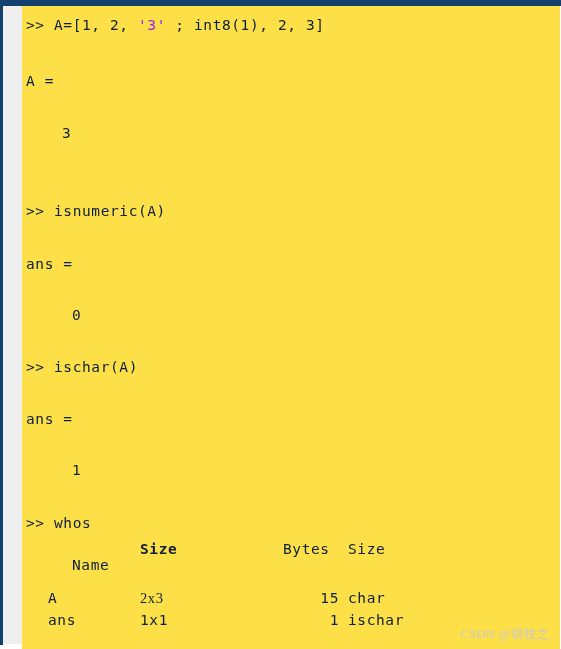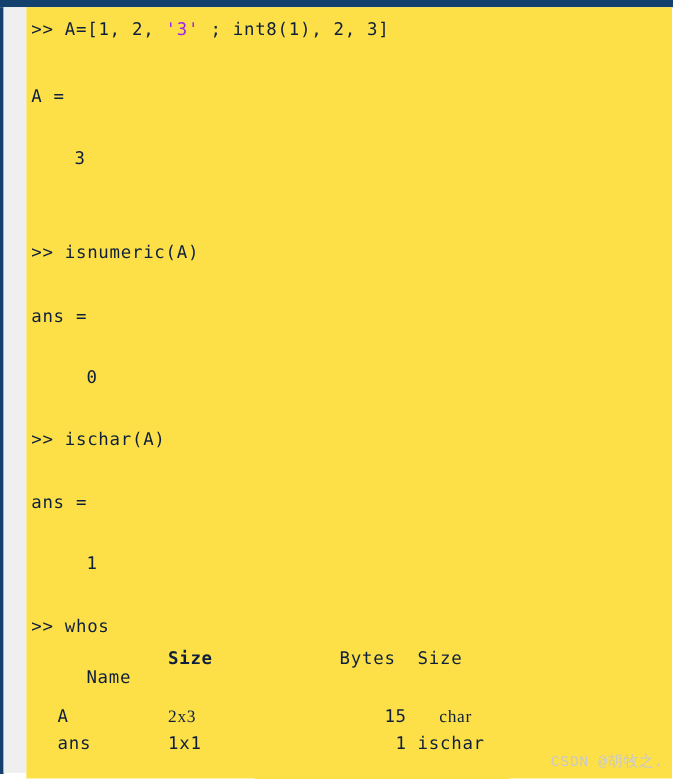--- a/index.html
+++ b/index.html
@@ -73,21 +73,21 @@
     color: #0d1f3c;
     line-height: 16px;
   }
   .tok.right { text-align: right; }
 
   
   #watermark {
     position: absolute;
     right: 8px;
     bottom: 6px;
-    font-family: Liberation Mono, monospace;
+    font-family: Liberation Serif, serif;
     font-size: 12.5px;
     color: #c9c9c9;
     white-space: pre;
     letter-spacing: 0.4px;
   }
 </style>
 </head>
 <body>
 
 <div id="app">
@@ -114,21 +114,21 @@
     <div class="line prompt-line" style="left:4px; top:509px;">&gt;&gt; whos</div>
 
     <div class="tok" style="left:26px;  top:551px;margin-left:24px;">Name</div>
     <div class="tok" style="left:118px; top:535px;font-weight:bold;">Size</div>
     <div class="tok" style="left:261px; top:535px;">Bytes</div>
     <div class="tok" style="left:326px; top:535px;">Size</div>
 
     <div class="tok" style="left:26px;  top:584px;">A</div>
     <div class="tok" style="left:118px; top:584px;font-family:Liberation Serif, serif;">2x3</div>
     <div class="tok right" style="left:261px; top:584px; width:56px;">15</div>
-    <div class="tok" style="left:344px; top:584px;font-family:Liberation Serif, serif;">char</div>
+    <div class="tok" style="left:326px; top:584px;">char</div>
 
     <div class="tok" style="left:26px;  top:606px;">ans</div>
     <div class="tok" style="left:118px; top:606px;">1x1</div>
     <div class="tok right" style="left:261px; top:606px; width:56px;">1</div>
     <div class="tok" style="left:326px; top:606px;">ischar</div>
 
   </div>
 
   <div id="watermark">CSDN @胡牧之.</div>
 

